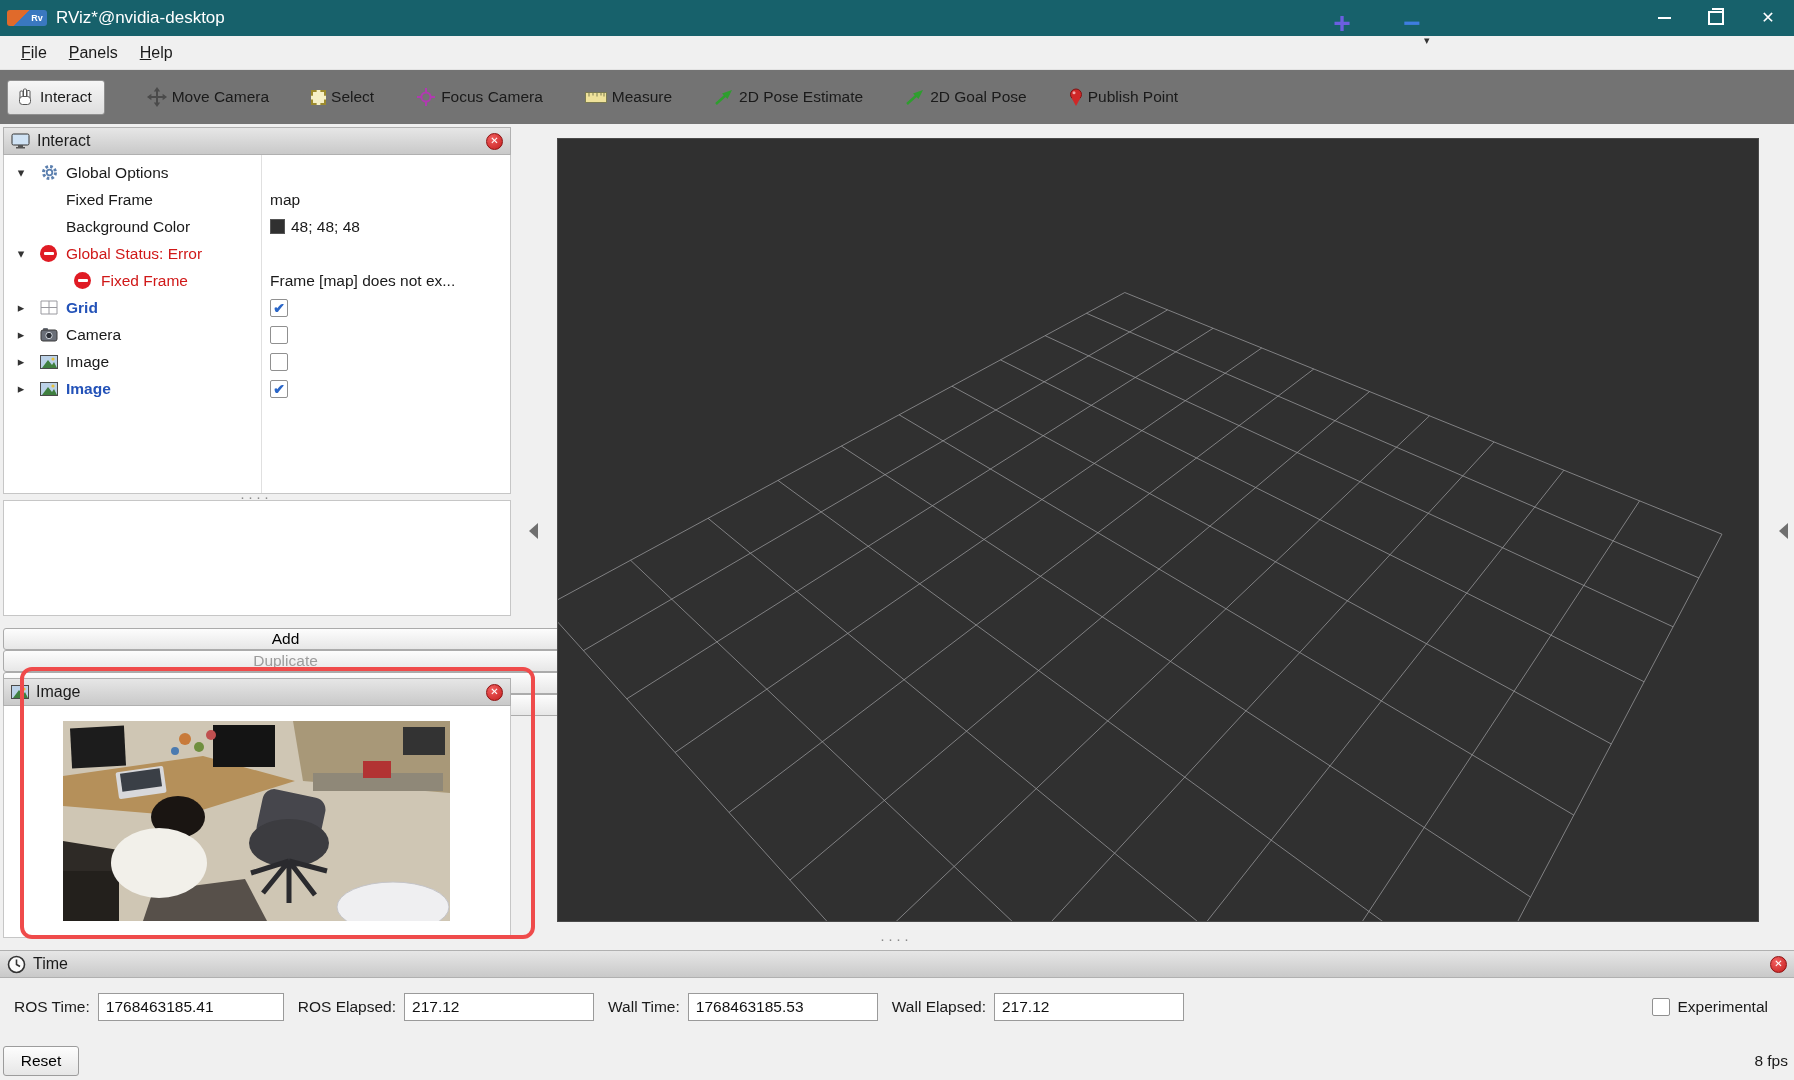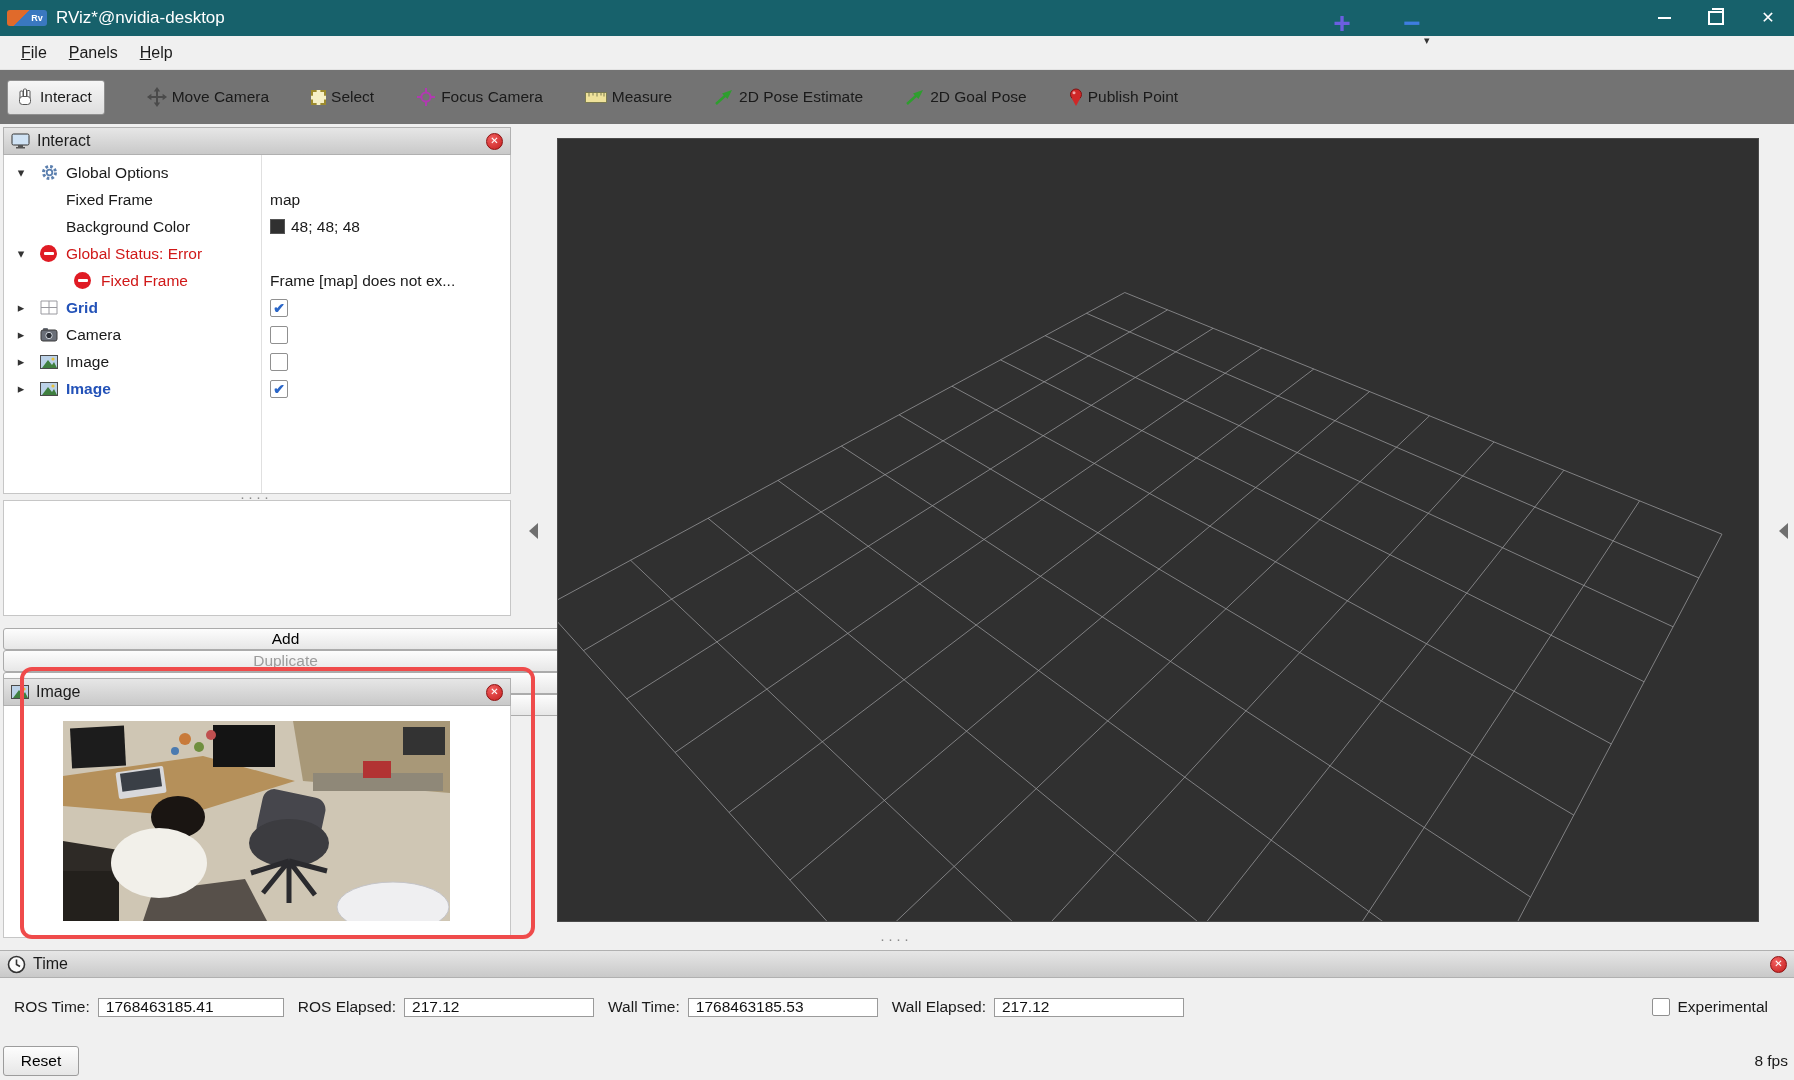--- a/index.html
+++ b/index.html
@@ -77,21 +77,21 @@
   
   .view3d{position:absolute;left:557px;top:138px;width:1202px;height:784px;background:#303030;
           border:1px solid #4a4a4a;box-sizing:border-box;}
   .collapse-arrow{position:absolute;width:0;height:0;border-top:8px solid transparent;border-bottom:8px solid transparent;
           border-right:9px solid #6f6f6f;}
   
   .time-header{position:absolute;left:0;top:950px;width:1794px;box-sizing:border-box;}
   .time-fields{position:absolute;left:0;top:988px;width:1794px;height:38px;display:flex;align-items:center;
           padding-left:14px;box-sizing:border-box;font-size:15.5px;}
   .tf-label{margin-right:8px;white-space:nowrap;}
-  .tf-input{height:19px;border:1px solid #9a9a9a;background:#fff;font-size:15.5px;padding:0 7px;
+  .tf-input{height:28px;border:1px solid #9a9a9a;background:#fff;font-size:15.5px;padding:0 7px;
           font-family:inherit;color:#111;box-sizing:border-box;}
   .tf-gap{width:14px;flex:0 0 auto;}
   .experimental{margin-left:auto;margin-right:26px;display:flex;align-items:center;gap:8px;}
   .statusrow{position:absolute;left:0;top:1042px;width:1794px;height:38px;}
   .reset-btn{position:absolute;left:3px;top:4px;width:76px;height:30px;border:1px solid #9c9c9c;border-radius:3px;
           background:linear-gradient(#fdfdfd,#e6e6e6);font-size:15.5px;font-family:inherit;}
   .fps{position:absolute;right:6px;top:10px;font-size:15.5px;}
 </style>
 </head>
 <body>

